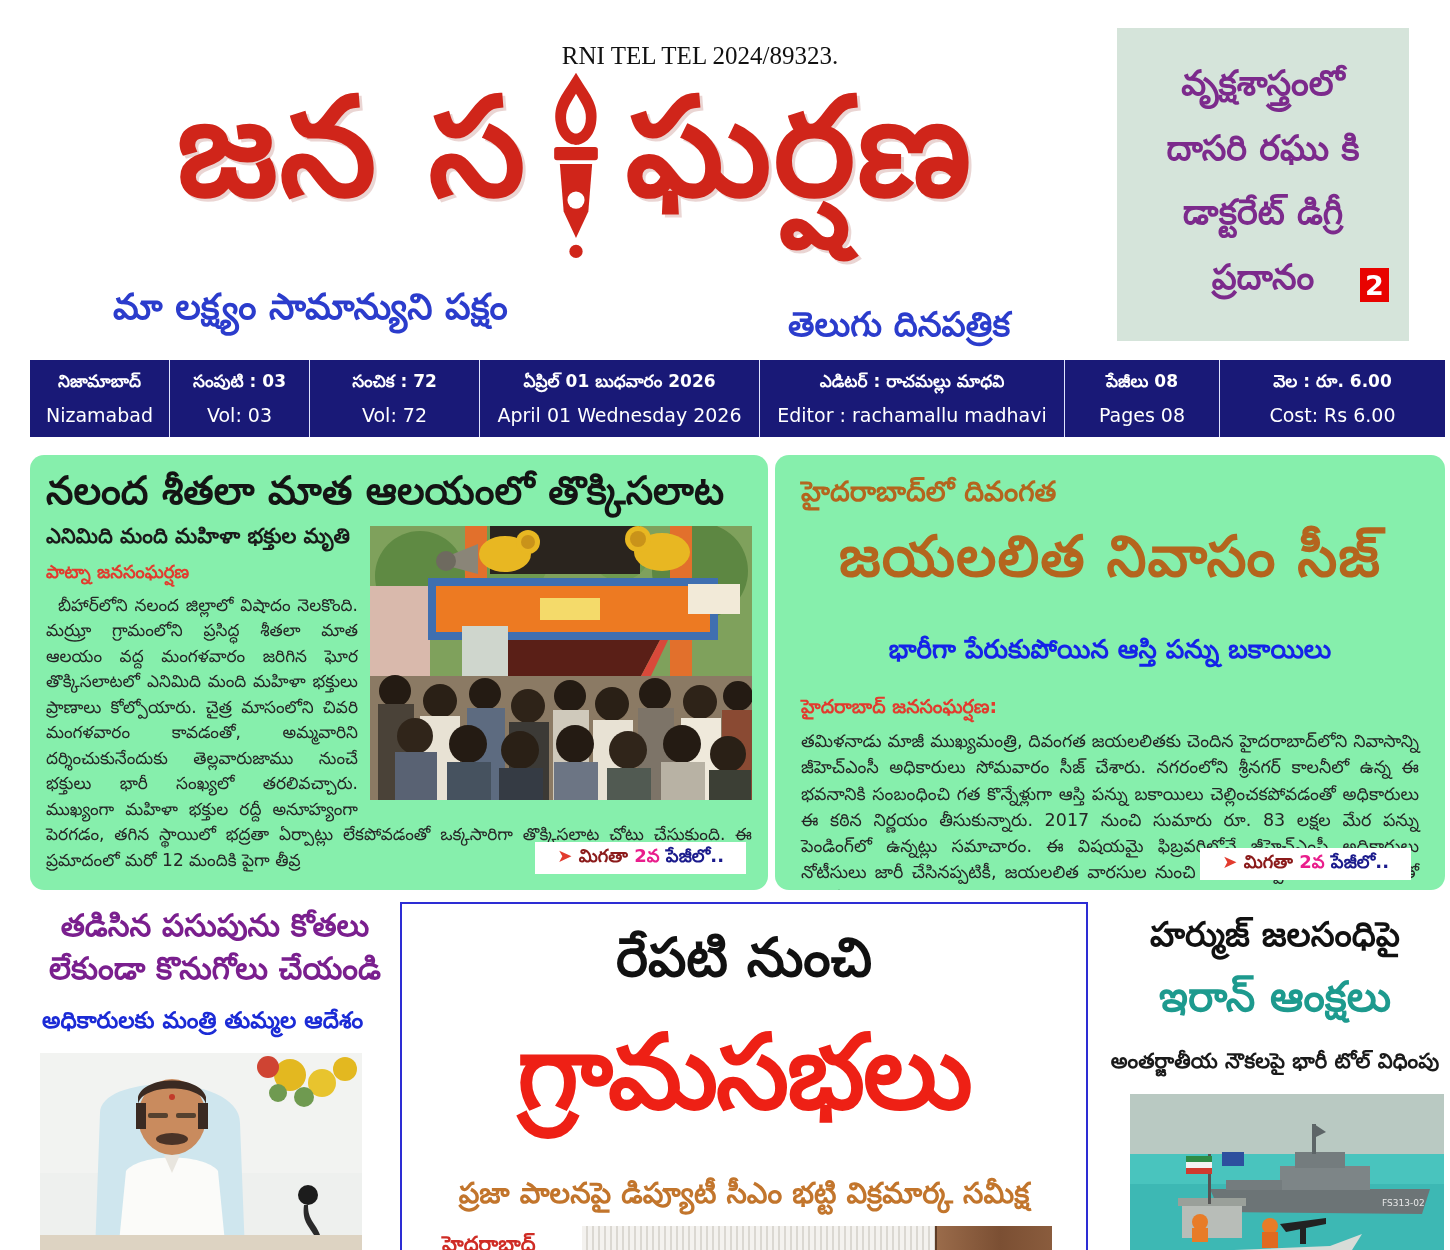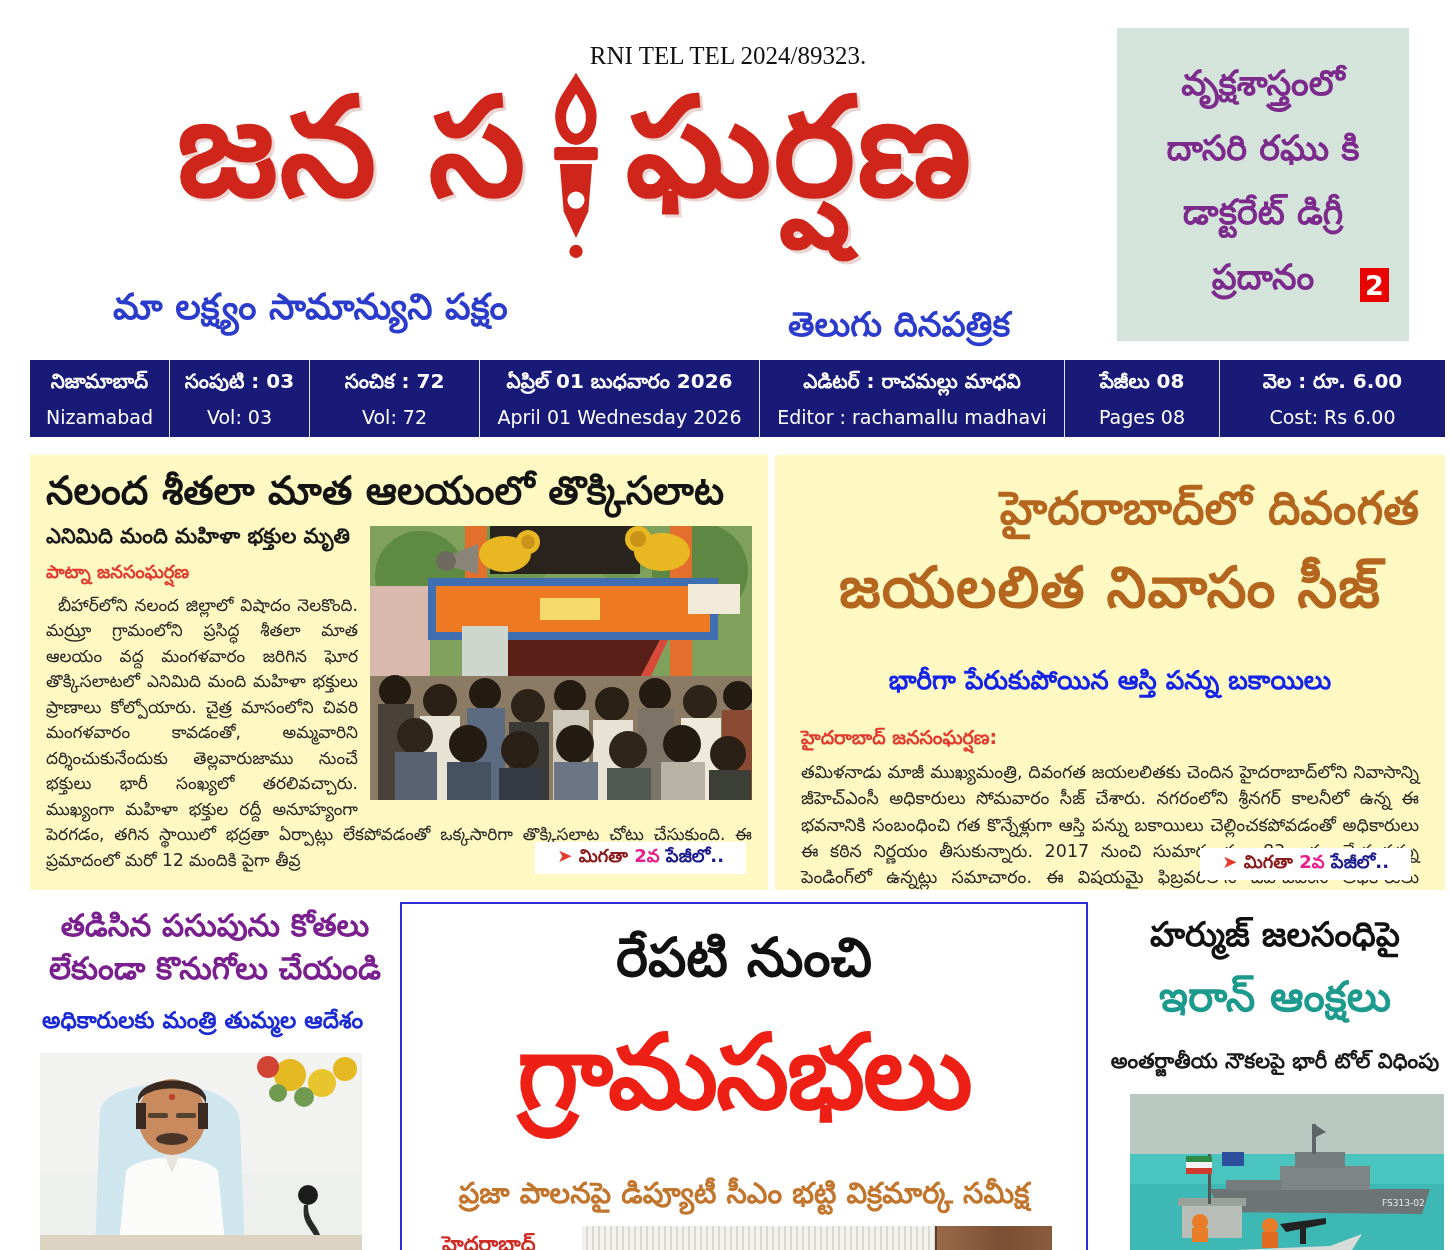--- a/index.html
+++ b/index.html
@@ -1,20 +1,20 @@
 <!DOCTYPE html>
 <html lang="te"><head>
 <meta charset="utf-8">
 <style>
   html,body{margin:0;padding:0;background:#ffffff;}
   .page{position:relative;width:1450px;height:1250px;background:#ffffff;overflow:hidden;
         font-family:"DejaVu Sans","Liberation Sans",sans-serif;}
 
   
-  .rni{position:absolute;top:42px;left:388px;width:680px;text-align:center;
+  .rni{position:absolute;top:42px;left:360px;width:680px;text-align:center;
        font-family:"Liberation Serif","DejaVu Serif",serif;font-size:25px;color:#111;}
   .logo{position:absolute;top:58px;left:80px;width:990px;height:212px;
         display:flex;align-items:center;justify-content:center;
         color:#d0251a;font-weight:bold;font-size:138px;letter-spacing:2px;
         text-shadow:3px 3px 0 rgba(140,20,10,.18);white-space:nowrap;}
   .logo .torch{width:86px;height:190px;margin:0 6px;flex:0 0 auto;}
   .tagline{position:absolute;top:286px;left:113px;font-size:36px;font-weight:bold;color:#2b3ccc;}
   .edition{position:absolute;top:304px;left:788px;font-size:34px;font-weight:bold;color:#2b3ccc;}
 
   .promo{position:absolute;top:28px;left:1117px;width:292px;height:313px;background:#d5e4da;
@@ -22,39 +22,39 @@
          display:flex;flex-direction:column;justify-content:space-evenly;padding:20px 6px;box-sizing:border-box;}
   .promo .pbadge{position:absolute;right:20px;top:240px;width:29px;height:34px;background:#e80300;
          color:#fff;font-size:27px;font-weight:bold;display:flex;align-items:center;justify-content:center;}
 
   
   .infobar{position:absolute;top:360px;left:30px;width:1415px;height:77px;background:#191977;
            display:flex;color:#fff;}
   .infocell{display:flex;flex-direction:column;justify-content:space-evenly;text-align:center;
             border-right:1px solid #dfe3ff;box-sizing:border-box;padding:2px 4px;}
   .infocell:last-child{border-right:none;}
-  .infocell .te{font-size:20px;font-weight:bold;}
+  .infocell .te{font-size:17px;font-weight:bold;}
   .infocell .en{font-size:19px;}
 
   
-  .panel{position:absolute;background:#fef9c3;box-sizing:border-box;overflow:hidden;}
+  .panel{position:absolute;background:#86efac;box-sizing:border-box;overflow:hidden;border-radius:14px;}
   .panel-temple{top:455px;left:30px;width:738px;height:435px;padding:10px 16px;}
   .panel-temple h1{margin:4px 0 10px 0;font-size:39px;line-height:1.15;color:#141414;font-weight:bold;}
   .temple-photo{float:right;width:382px;height:274px;margin:2px 0 8px 12px;display:block;}
   .sub-dark{font-size:21px;font-weight:bold;color:#1a1a1a;margin:8px 0 2px 0;}
   .dateline{font-size:18px;font-weight:bold;color:#e23b2e;margin:8px 0 6px 0;}
   .bodytext{font-size:17px;line-height:1.5;color:#262626;text-align:justify;text-indent:12px;}
 
   .contd{position:absolute;background:#ffffff;padding:3px 22px;font-size:18px;font-weight:bold;white-space:nowrap;}
   .contd .a{color:#e23b2e;} .contd .w1{color:#8b1a1a;} .contd .w2{color:#e91e8c;} .contd .w3{color:#1a1a8c;}
   .contd-temple{right:22px;bottom:16px;}
   .contd-jaya{right:34px;bottom:10px;}
 
   .panel-jaya{top:455px;left:775px;width:670px;height:435px;padding:10px 26px;}
-  .hl-top{ text-align:right;color:#b4651e;font-size:46px;font-weight:600;margin-top:16px;}
+  .hl-top{ text-align:left;color:#b4651e;font-size:28px;font-weight:600;margin-top:10px;}
   .hl-main{text-align:center;color:#b4651e;font-size:57px;font-weight:bold;margin-top:8px;letter-spacing:1px;}
   .hl-sub{ text-align:center;color:#1423e8;font-size:26px;font-weight:bold;margin-top:30px;}
   .panel-jaya .dateline{margin-top:24px;font-size:19px;}
   .panel-jaya .bodytext{font-size:17.5px;text-indent:0;}
 
   
   .panel-turmeric{position:absolute;top:900px;left:30px;width:370px;height:350px;overflow:hidden;}
   .turmeric-h{ text-align:center;color:#7a1f8e;font-size:31px;font-weight:bold;line-height:1.4;margin-top:4px;}
   .turmeric-sub{color:#1b2bd6;font-size:23px;font-weight:bold;margin:16px 0 0 12px;}
   .minister-photo{display:block;margin:14px 0 0 10px;width:322px;height:200px;}

